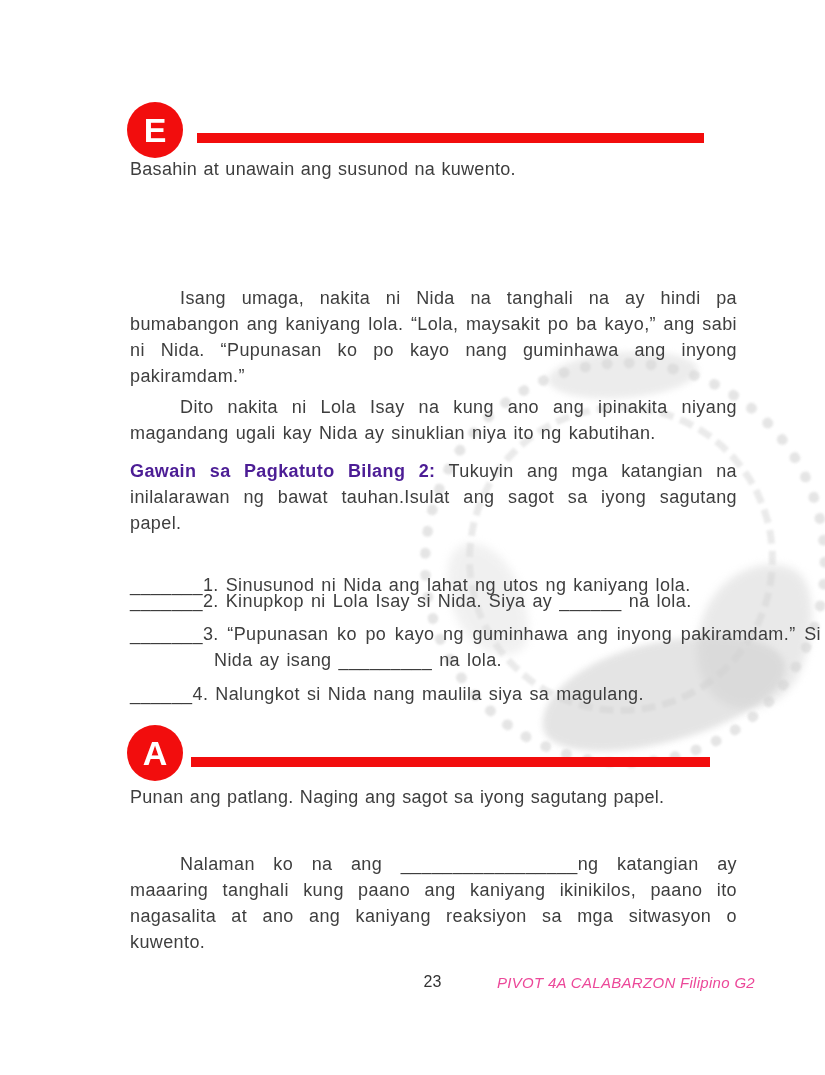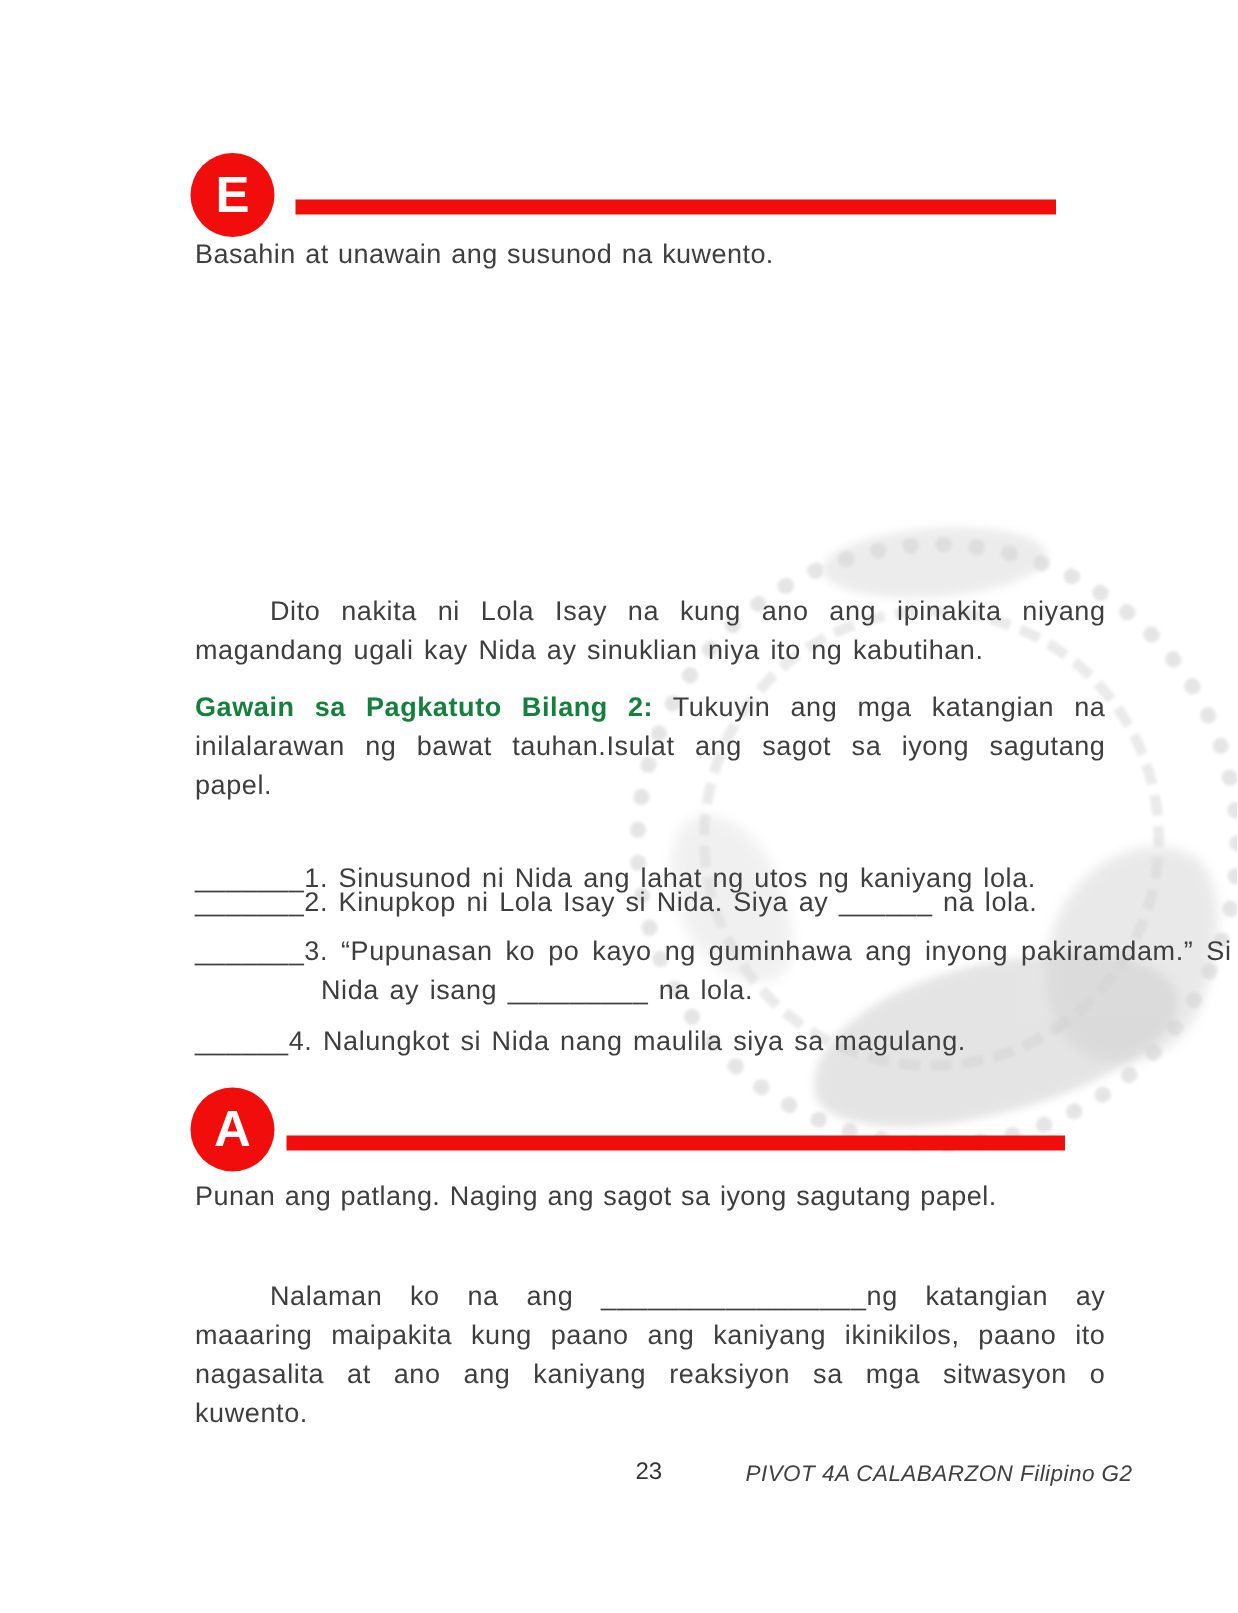--- a/index.html
+++ b/index.html
@@ -65,34 +65,34 @@
   }
   .instr{letter-spacing:.3px;word-spacing:1px;}
   .instr-e{top:156px;}
   .instr-a{top:784px;}
   .para{text-align:justify;}
   .story{text-indent:50px;}
   .p1{top:196px;}
   .p2{top:285px;}
   .p3{top:394px;}
   .gawain{top:458px;}
-  .gawain b{color:#15803d;}
+  .gawain b{color:#4c1d95;}
   .item{text-align:justify;padding-left:84px;text-indent:-84px;}
   .item1{top:572px;}
   .item2{top:588px;}
   .item3{top:621px;}
   .item4{top:681px;}
   .final{top:851px;}
   .footer-pagenum{
     position:absolute;left:0;top:973px;width:825px;text-align:center;
     font-size:16px;color:#333333;margin-left:20px;
   }
   .footer-book{
     position:absolute;right:70px;top:974px;
-    font-size:15px;font-style:italic;color:#404040;
+    font-size:15px;font-style:italic;color:#ec4899;
     letter-spacing:.3px;
   }
 </style>
 </head>
 <body>
 
 <div class="page">
 
   <div class="watermark">
     <div class="wm-ring-outer"></div>
@@ -105,35 +105,36 @@
 
   <div class="content">
 
     <div class="badge badge-e accent-bg" style="background: rgb(242, 13, 13);">
       <span>E</span>
     </div>
     <div class="rule rule-e accent-bg" style="background: rgb(242, 13, 13);"></div>
 
     <p class="txt instr instr-e">Basahin at unawain ang susunod na kuwento.</p>
 
+    <p class="txt para story p2">Isang umaga, nakita ni Nida na tanghali na ay hindi pa bumabangon ang kaniyang lola. “Lola, maysakit po ba kayo,” ang sabi ni Nida. “Pupunasan ko po kayo nang guminhawa ang inyong pakiramdam.”</p>
     <p class="txt para story p3">Dito nakita ni Lola Isay na kung ano ang ipinakita niyang magandang ugali kay Nida ay sinuklian niya ito ng kabutihan.</p>
 
     <p class="txt para gawain"><b>Gawain sa Pagkatuto Bilang 2:</b><span> Tukuyin ang mga katangian na inilalarawan ng bawat tauhan.Isulat ang sagot sa iyong sagutang papel.</span></p>
 
     <p class="txt item item1">_______1. Sinusunod ni Nida ang lahat ng utos ng kaniyang lola.</p>
     <p class="txt item item2">_______2. Kinupkop ni Lola Isay si Nida. Siya ay ______ na lola.</p>
     <p class="txt item item3">_______3. “Pupunasan ko po kayo ng guminhawa ang inyong pakiramdam.”  Si Nida ay isang _________ na lola.</p>
     <p class="txt item item4">______4. Nalungkot si Nida nang maulila siya sa magulang.</p>
 
     <div class="badge badge-a accent-bg" style="background: rgb(242, 13, 13);">
       <span>A</span>
     </div>
     <div class="rule rule-a accent-bg" style="background: rgb(242, 13, 13);"></div>
 
     <p class="txt instr instr-a">Punan ang patlang. Naging ang sagot sa iyong sagutang papel.</p>
 
-    <p class="txt para story final"><span>Nalaman ko na ang  </span><span>_________________</span><span>ng katangian ay maaaring maipakita kung paano ang kaniyang ikinikilos, paano ito nagasalita at ano ang kaniyang reaksiyon sa mga sitwasyon o kuwento.</span></p>
+    <p class="txt para story final"><span>Nalaman ko na ang  </span><span>_________________</span><span>ng katangian ay maaaring tanghali kung paano ang kaniyang ikinikilos, paano ito nagasalita at ano ang kaniyang reaksiyon sa mga sitwasyon o kuwento.</span></p>
 
     <div class="footer-pagenum">23</div>
     <div class="footer-book">PIVOT 4A CALABARZON Filipino G2</div>
 
   </div>
 </div>
 
 </body></html>

